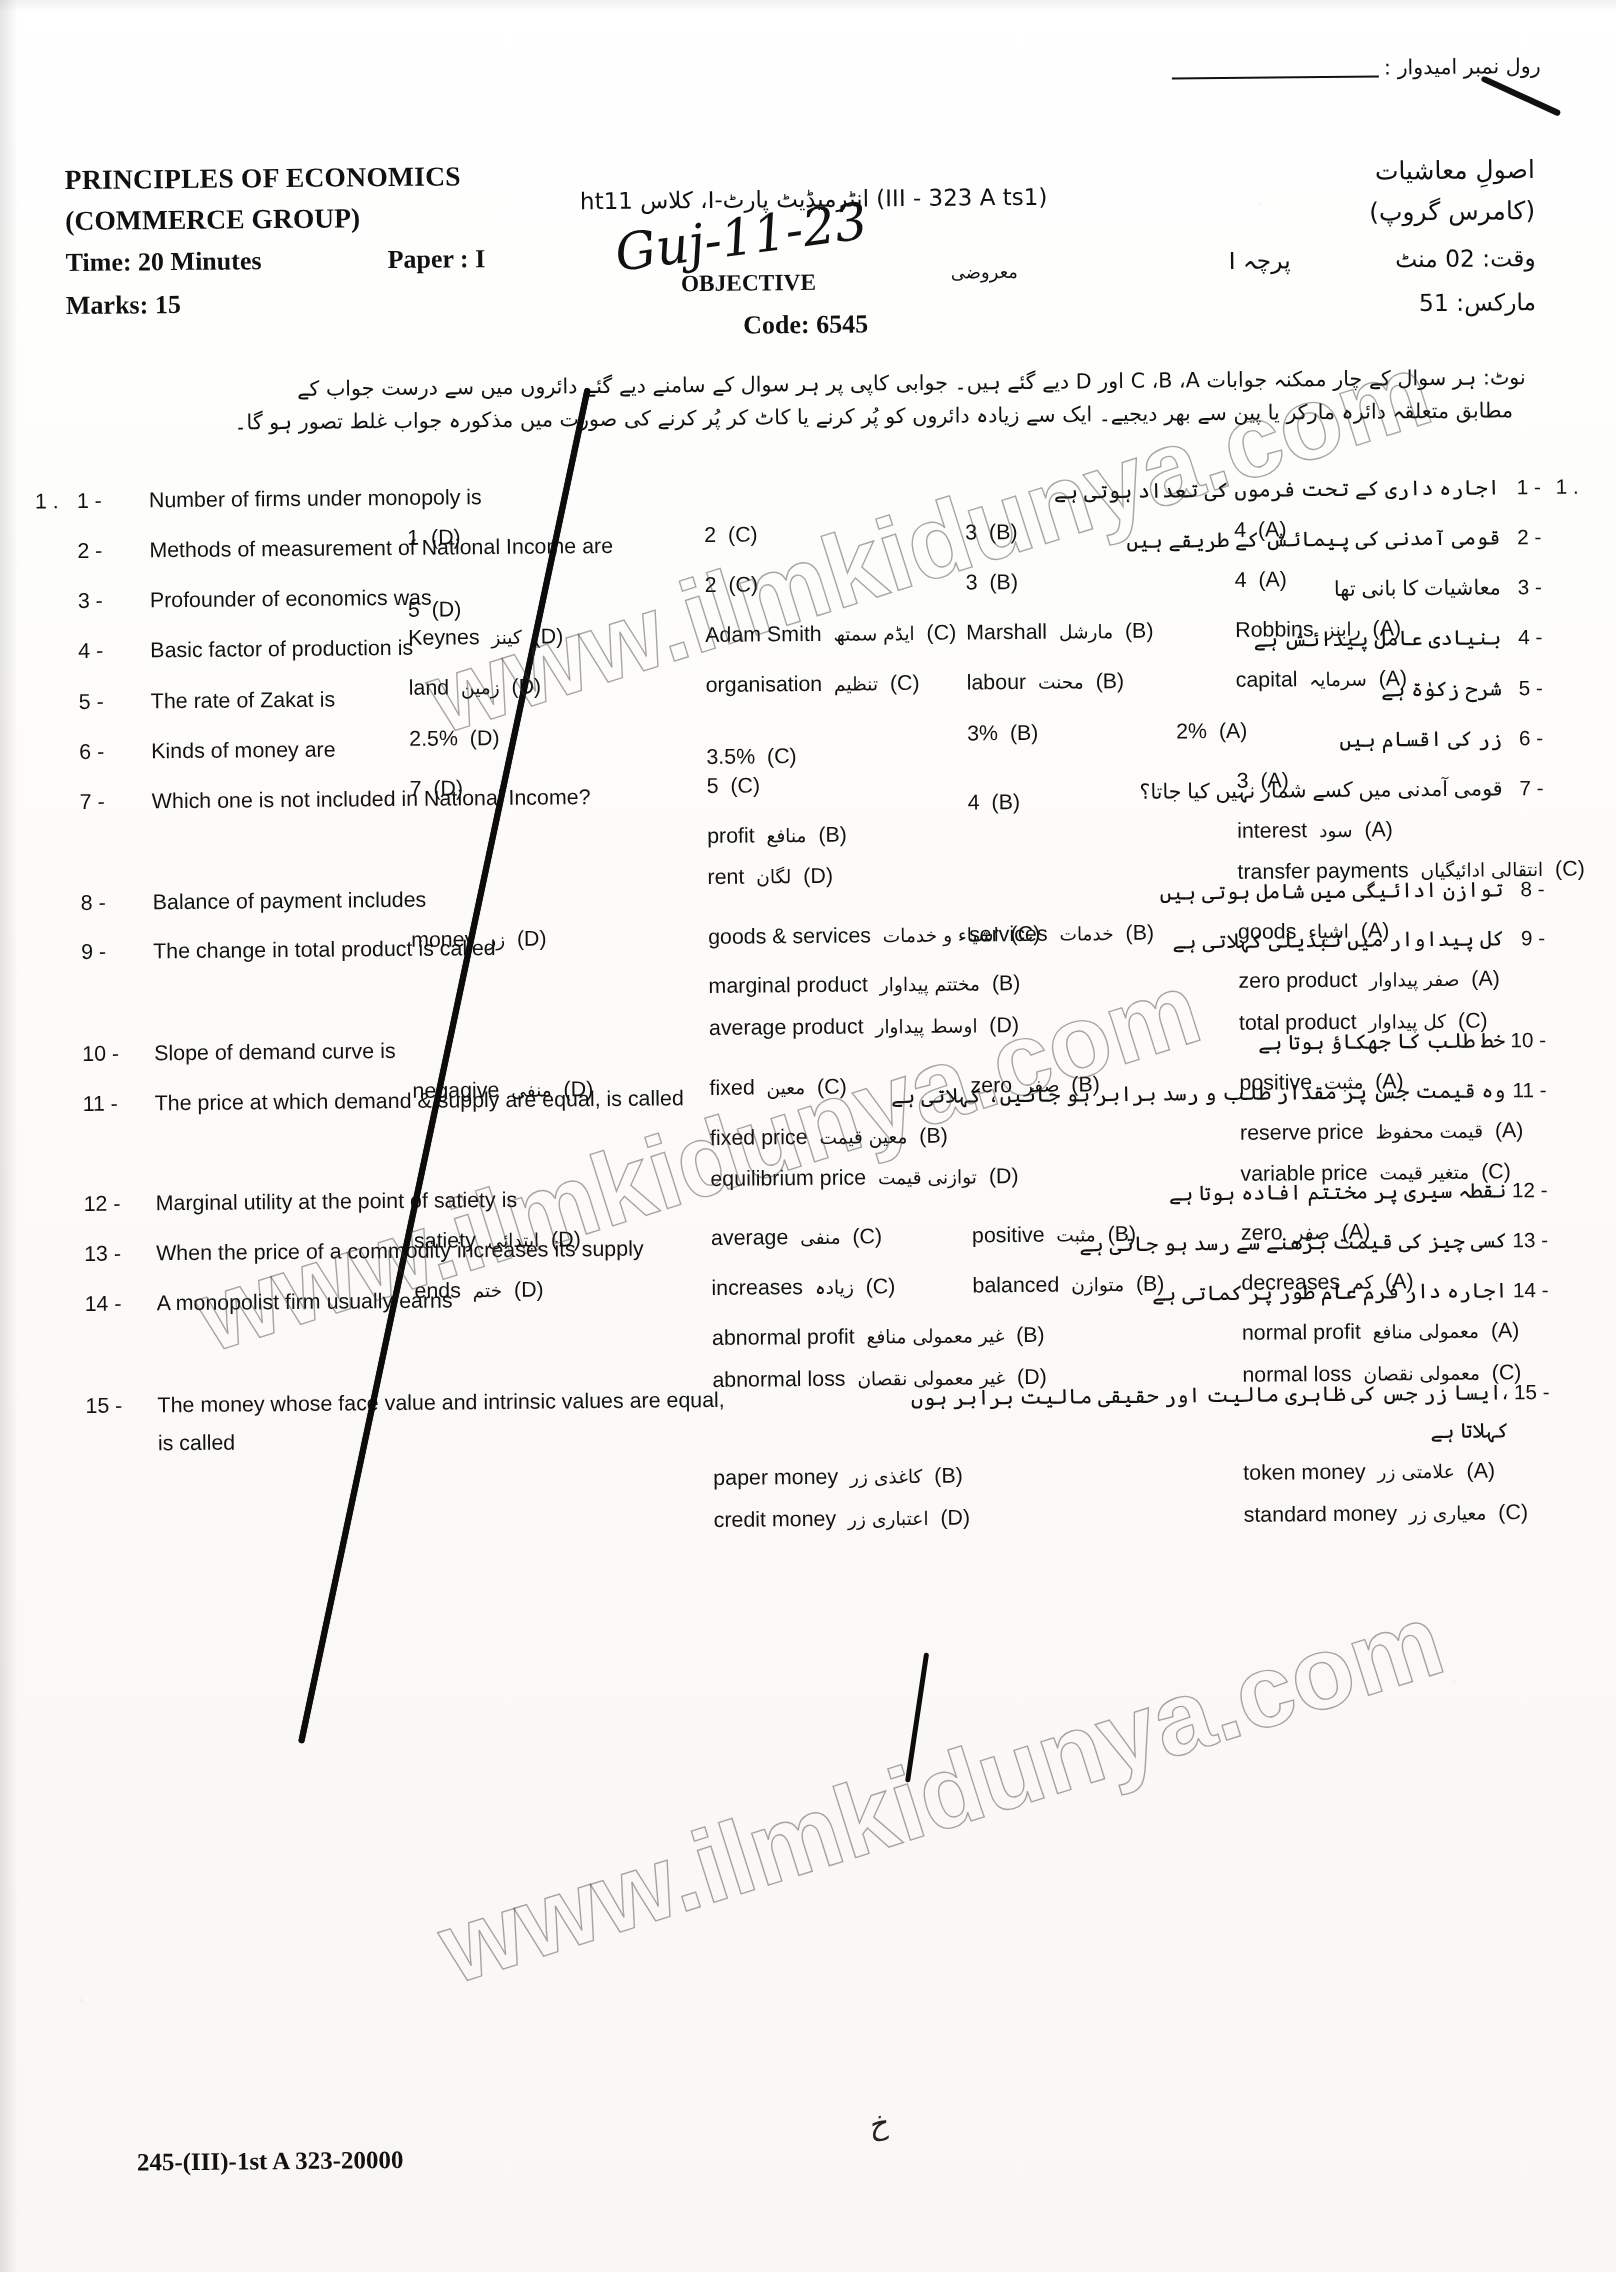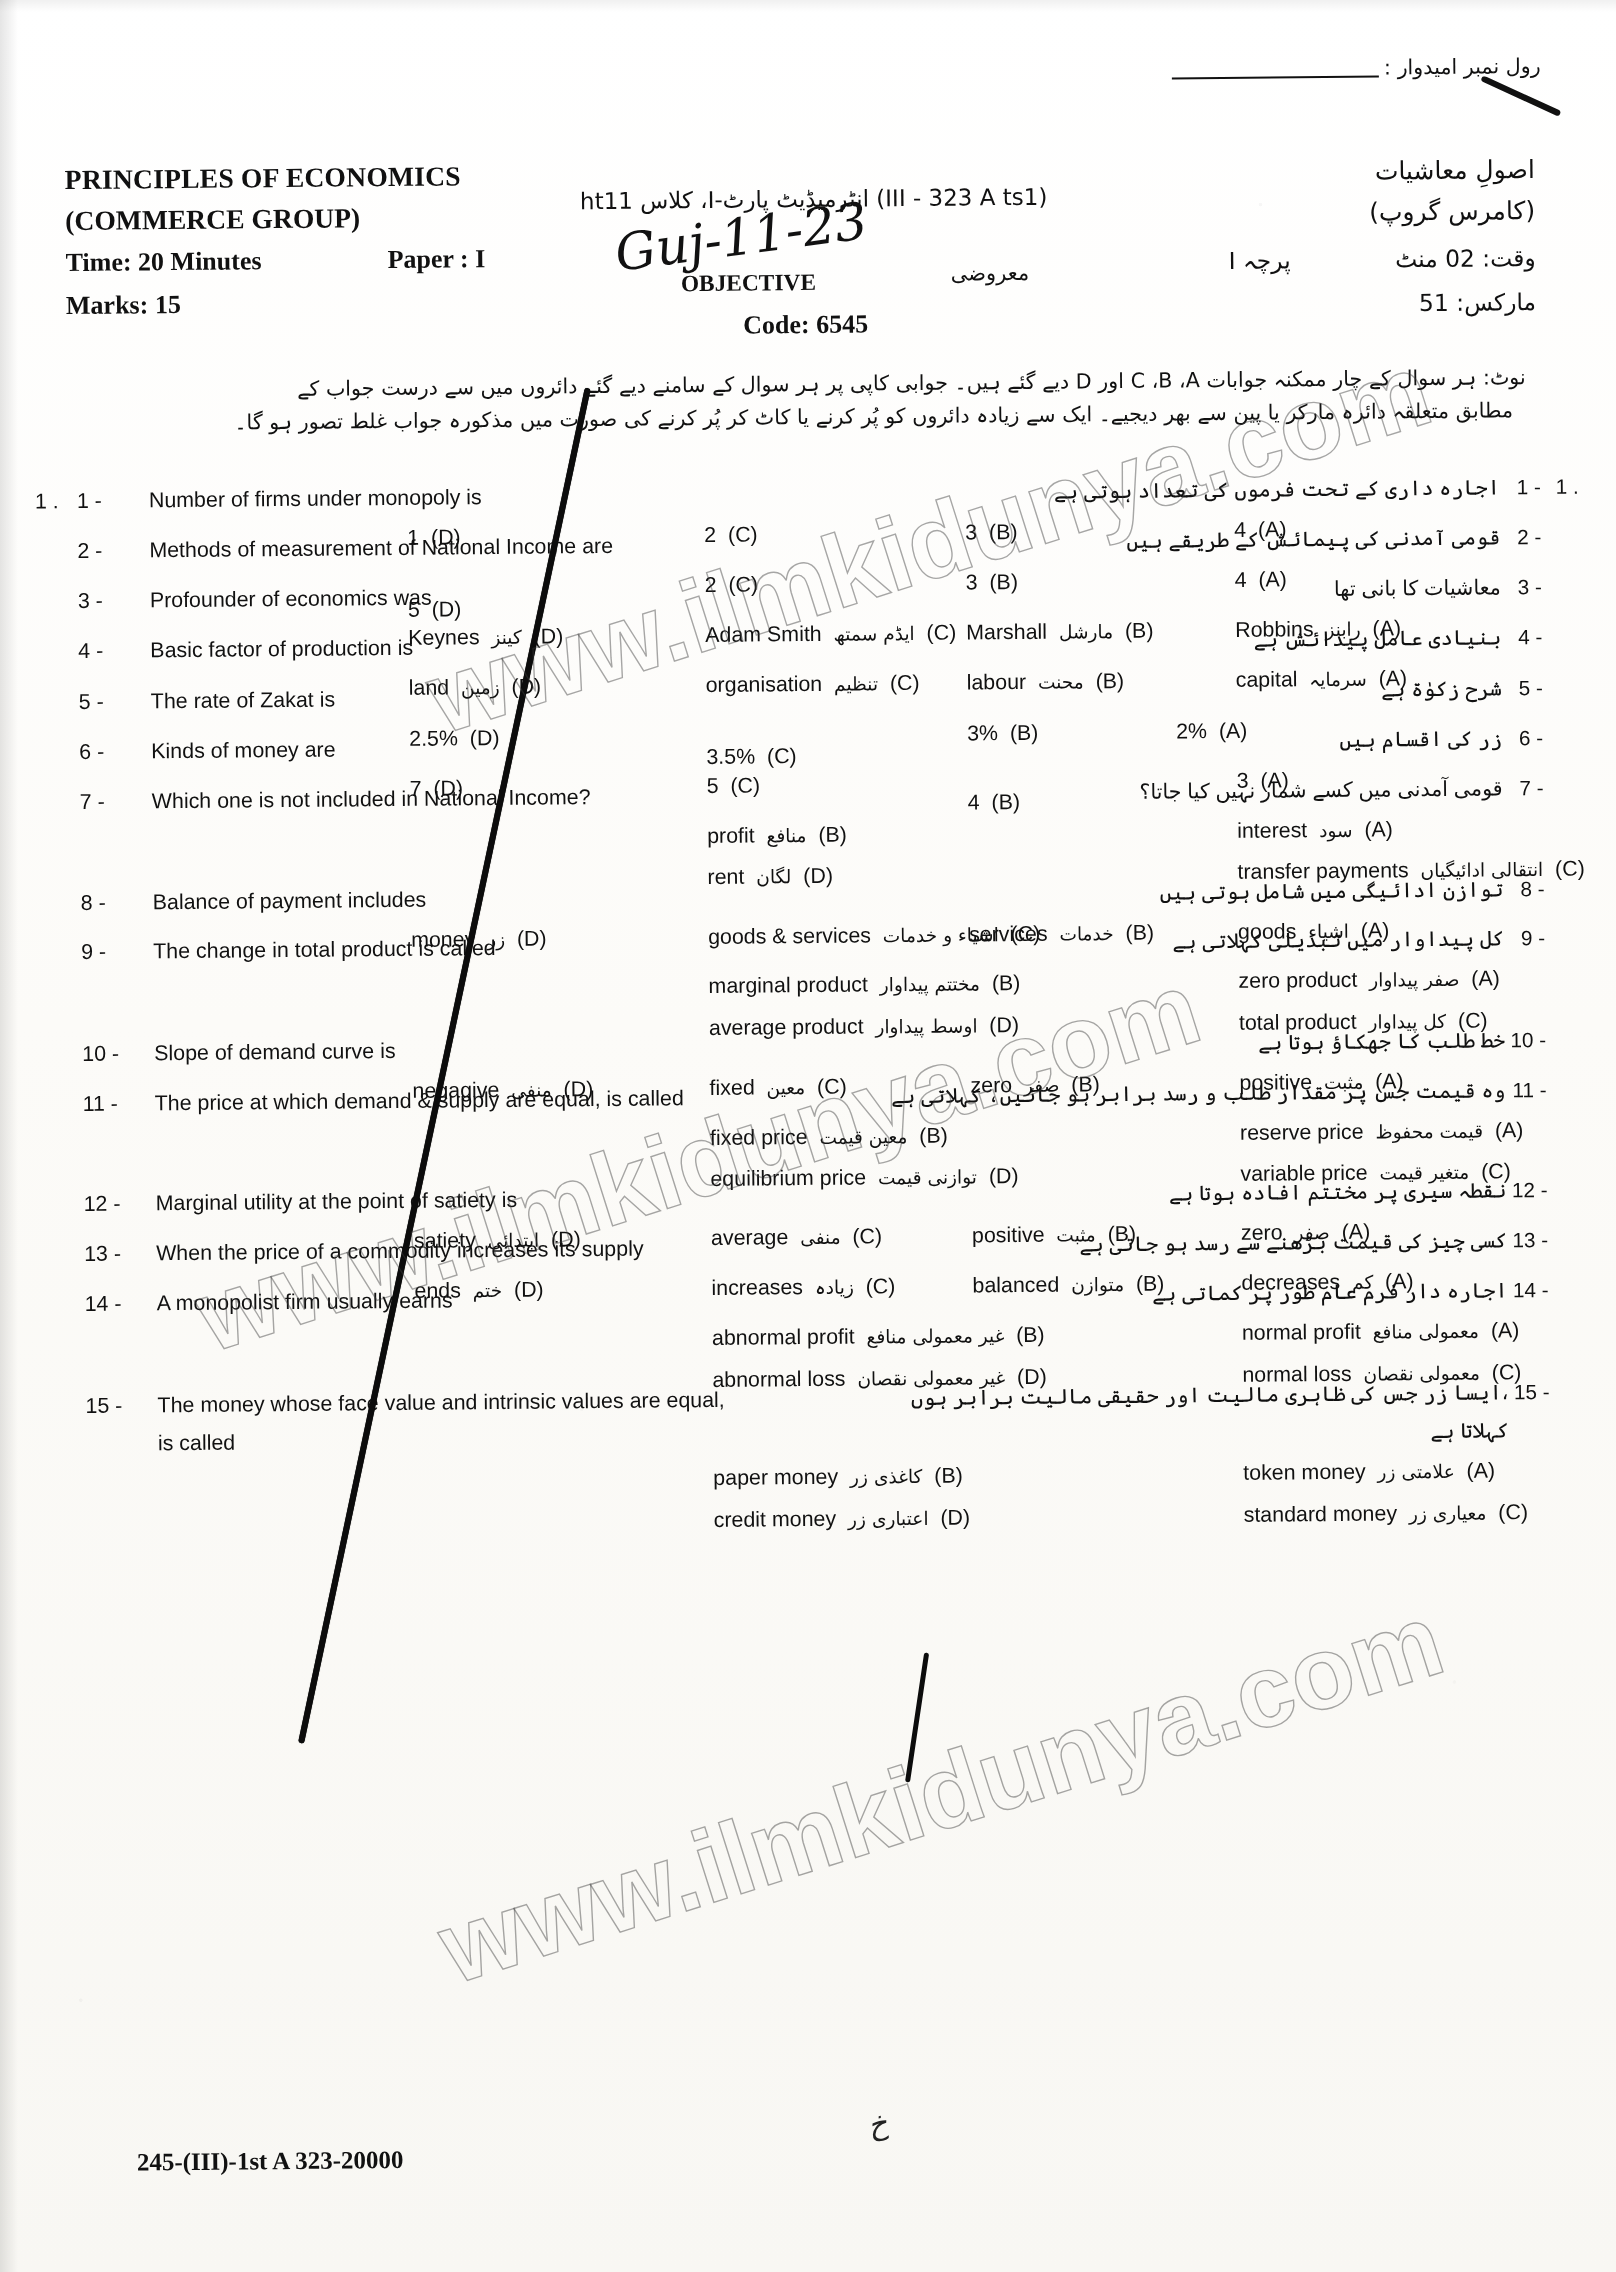--- a/index.html
+++ b/index.html
@@ -35,21 +35,21 @@
   #diag-mark{top:83px;right:43px;width:83px;height:41px;}
 
   #title-en{top:157px;left:74px;font-size:27.6px;letter-spacing:0.2px;}
   #group-en{top:198px;left:74px;font-size:27.6px;}
   #time-en{top:241px;left:74px;font-size:26px;}
   #paper-en{top:241px;left:396px;font-size:26px;}
   #marks-en{top:284px;left:74px;font-size:26px;}
 
   #mid-line1{top:186px;left:589px;font-size:23px;white-space:nowrap;}
   #objective-en{top:269px;left:689px;font-size:23.4px;}
-  #objective-ur{top:263px;left:959px;font-size:21px;}
+  #objective-ur{top:263px;left:959px;font-size:18px;}
   #code-en{top:310px;left:751px;font-size:26px;}
   #hand-date{top:207px;left:623px;font-size:51px;
      font-family:"DejaVu Serif", serif;font-style:italic;transform:rotate(-7deg);}
 
   #title-ur{top:162px;right:72px;font-size:25px;}
   #group-ur{top:203px;right:72px;font-size:25px;}
   #time-ur{top:251px;right:72px;font-size:23.4px;}
   #paper-ur{top:251px;right:317px;font-size:23.4px;}
   #marks-ur{top:295px;right:72px;font-size:23.4px;}
 

